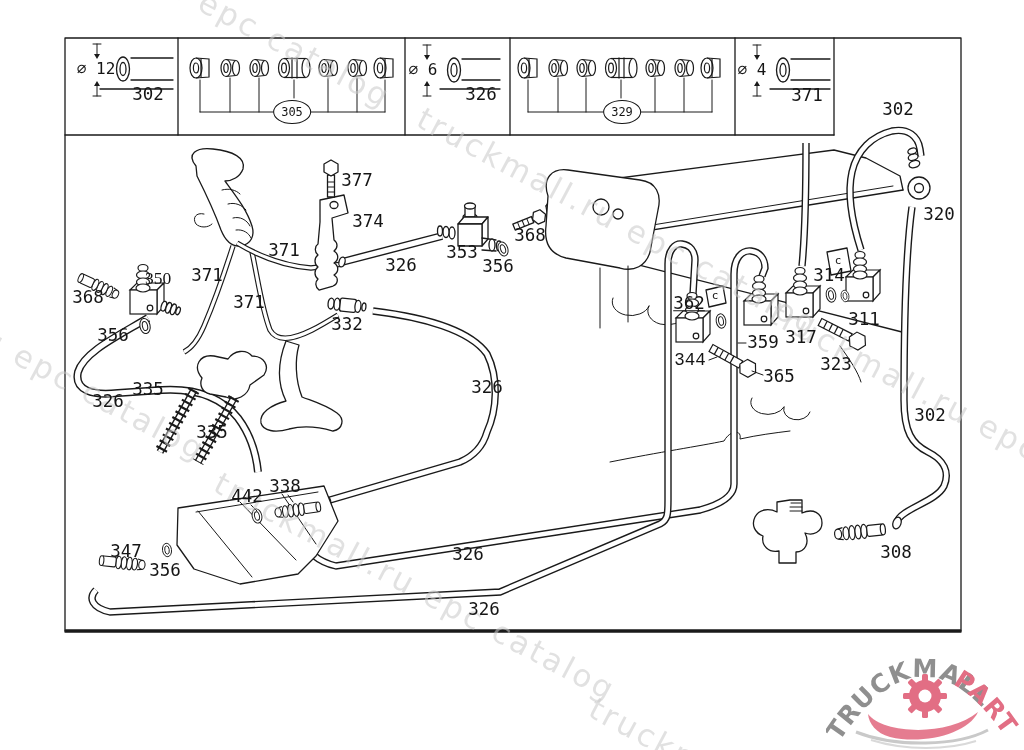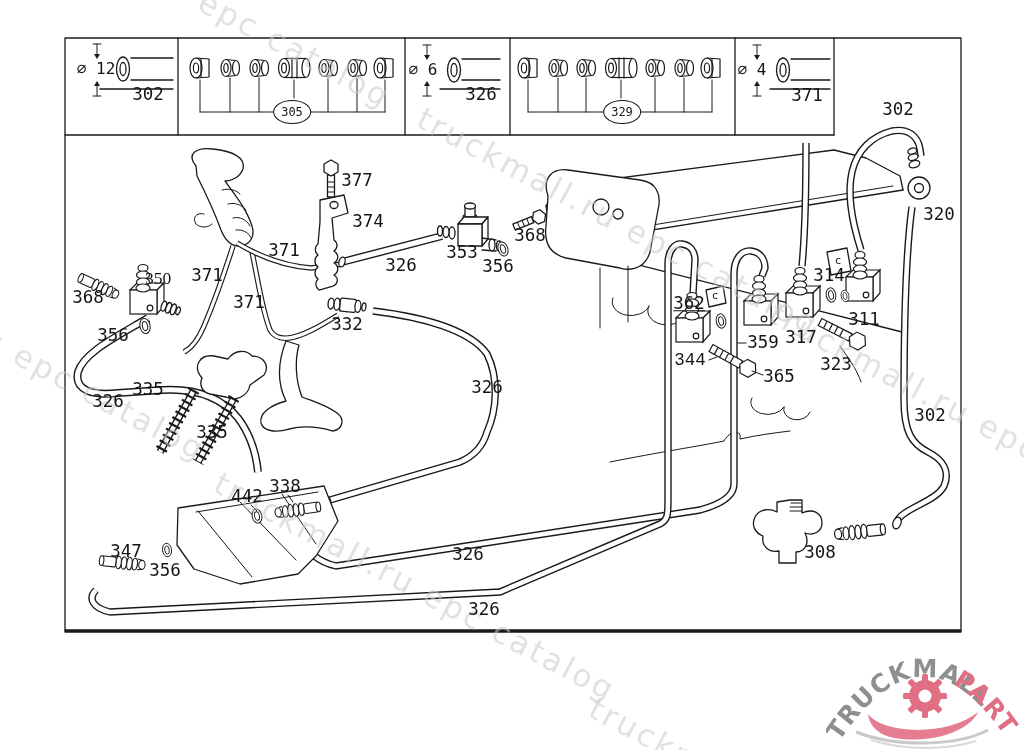--- a/index.html
+++ b/index.html
@@ -412,21 +412,21 @@
       <span class="plabel" style="left: 148px; top: 390px;">335</span>
       <span class="plabel" style="left: 108px; top: 402px;">326</span>
       <span class="plabel" style="left: 212px; top: 433px;">335</span>
       <span class="plabel" style="left: 487px; top: 388px;">326</span>
       <span class="plabel" style="left: 247px; top: 497px;">442</span>
       <span class="plabel" style="left: 285px; top: 487px;">338</span>
       <span class="plabel" style="left: 126px; top: 552px;">347</span>
       <span class="plabel" style="left: 165px; top: 571px;">356</span>
       <span class="plabel" style="left: 468px; top: 555px;">326</span>
       <span class="plabel" style="left: 484px; top: 610px;">326</span>
-      <span class="plabel" style="left: 820px; top: 553px;">308</span>
+      <span class="plabel" style="left: 896px; top: 553px;">308</span>
       <span class="plabel" style="left: 930px; top: 416px;">302</span>
     </div>
 
   <svg id="logo" viewBox="0 0 196 106">
     <defs>
         <path id="lg-arc" d="M12,100 Q98,-34 184,100" fill="none"></path>
       </defs>
     <path d="M30,88 C70,104 132,102 162,86" stroke="#c9c9c9" stroke-width="3" fill="none"></path>
     <path d="M45,96 C80,107 122,106 150,97" stroke="#d9d9d9" stroke-width="2" fill="none"></path>
     <path d="M42,70 C57,90 122,93 152,68 C142,90 97,101 64,93 C50,89 43,80 42,70 Z" fill="#e26e84" opacity="0.9"></path>

